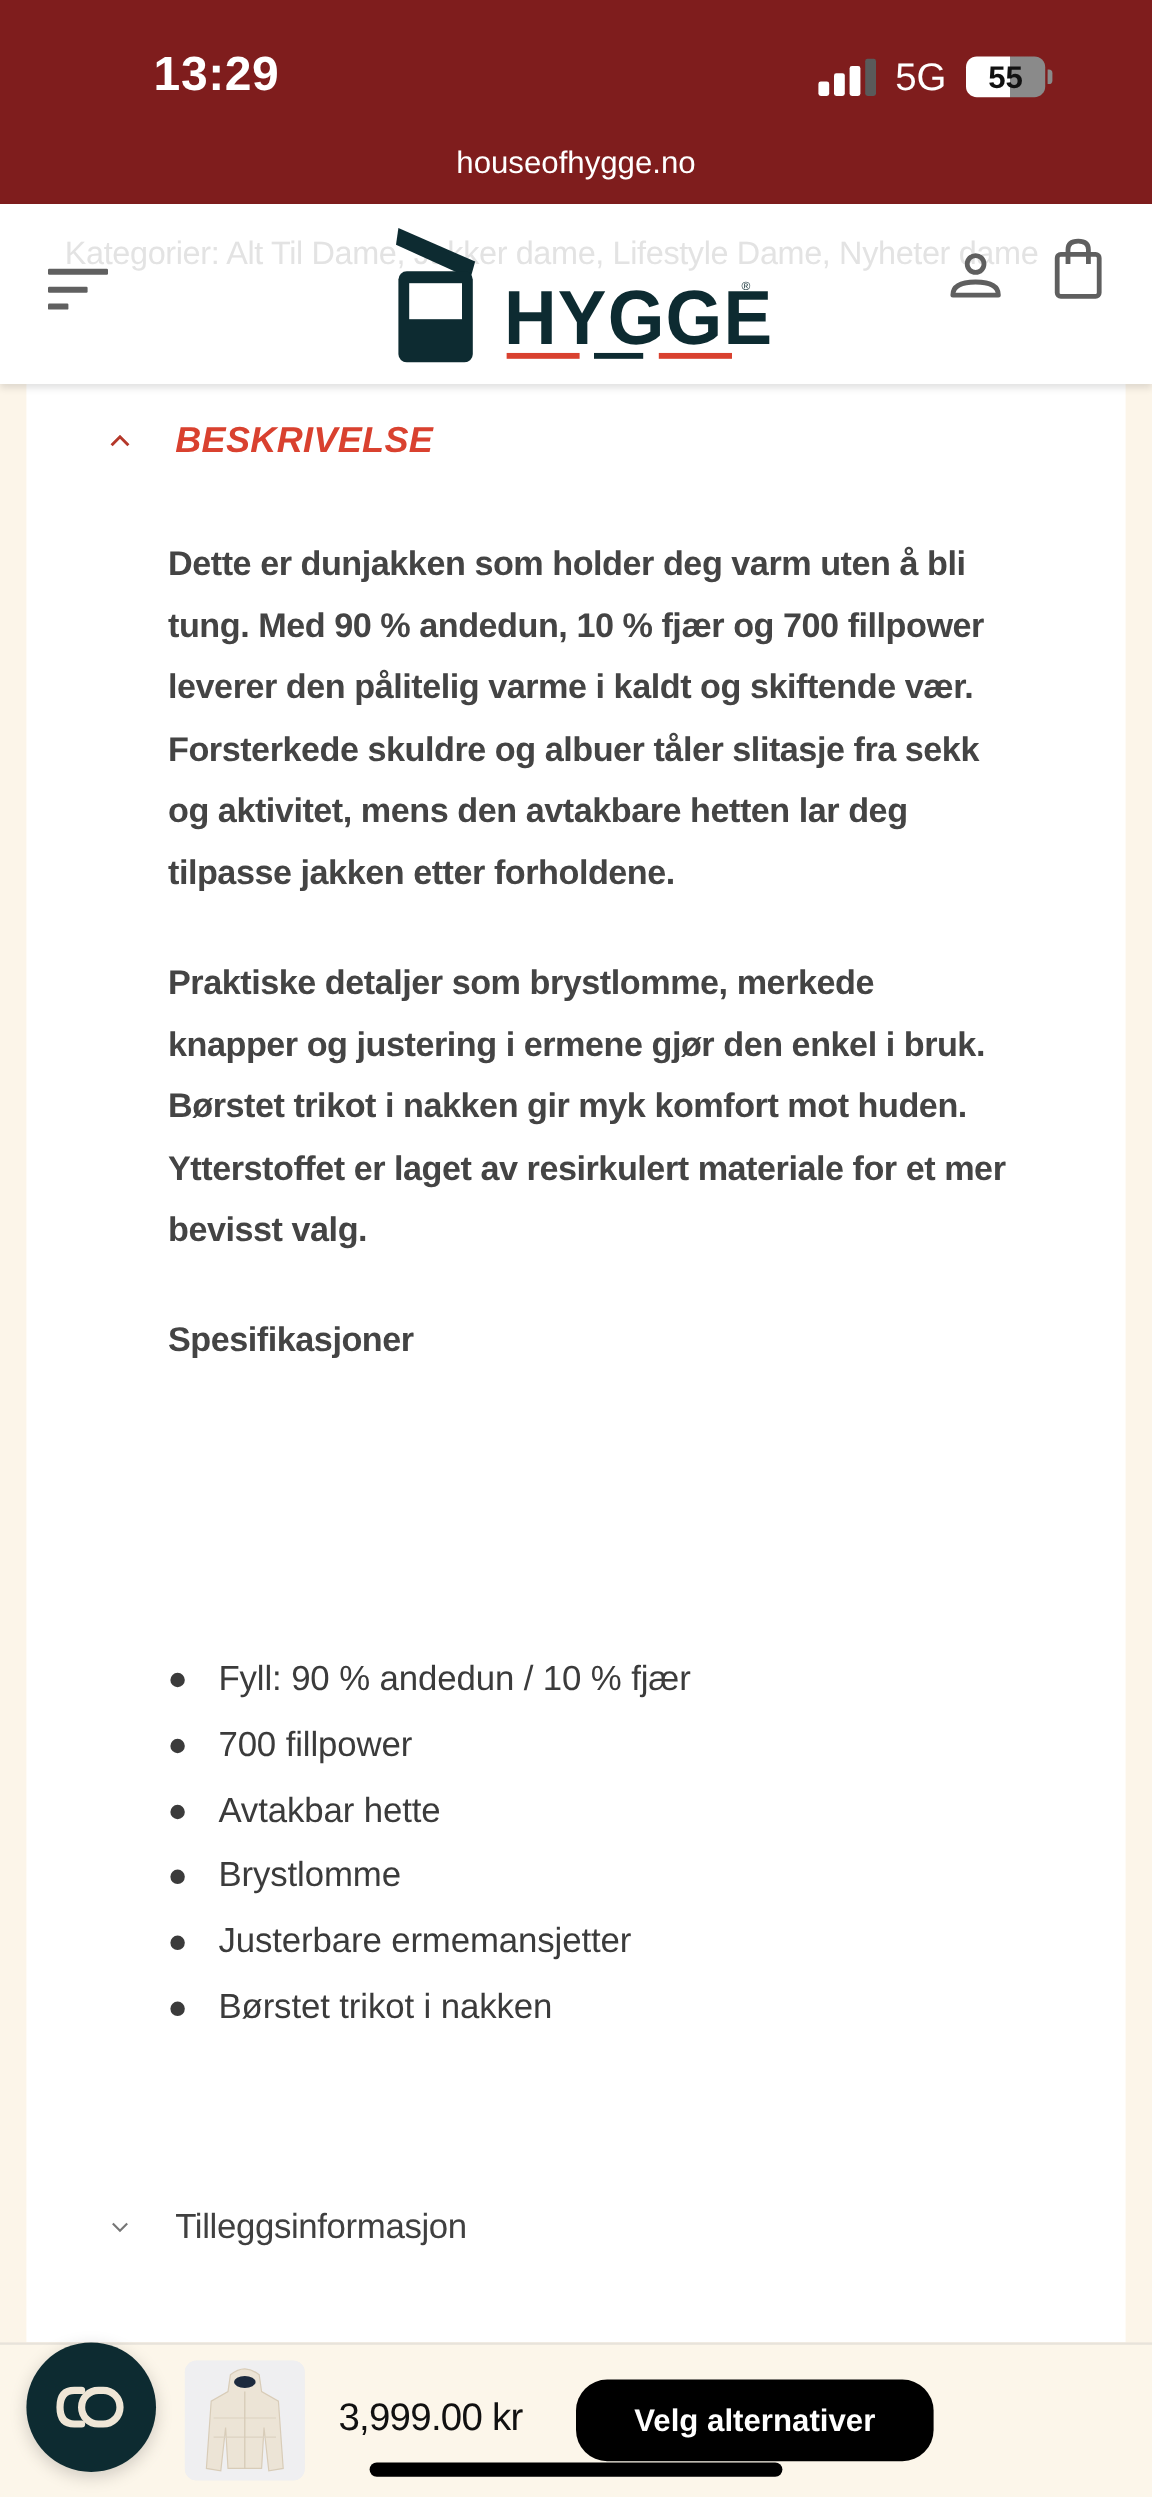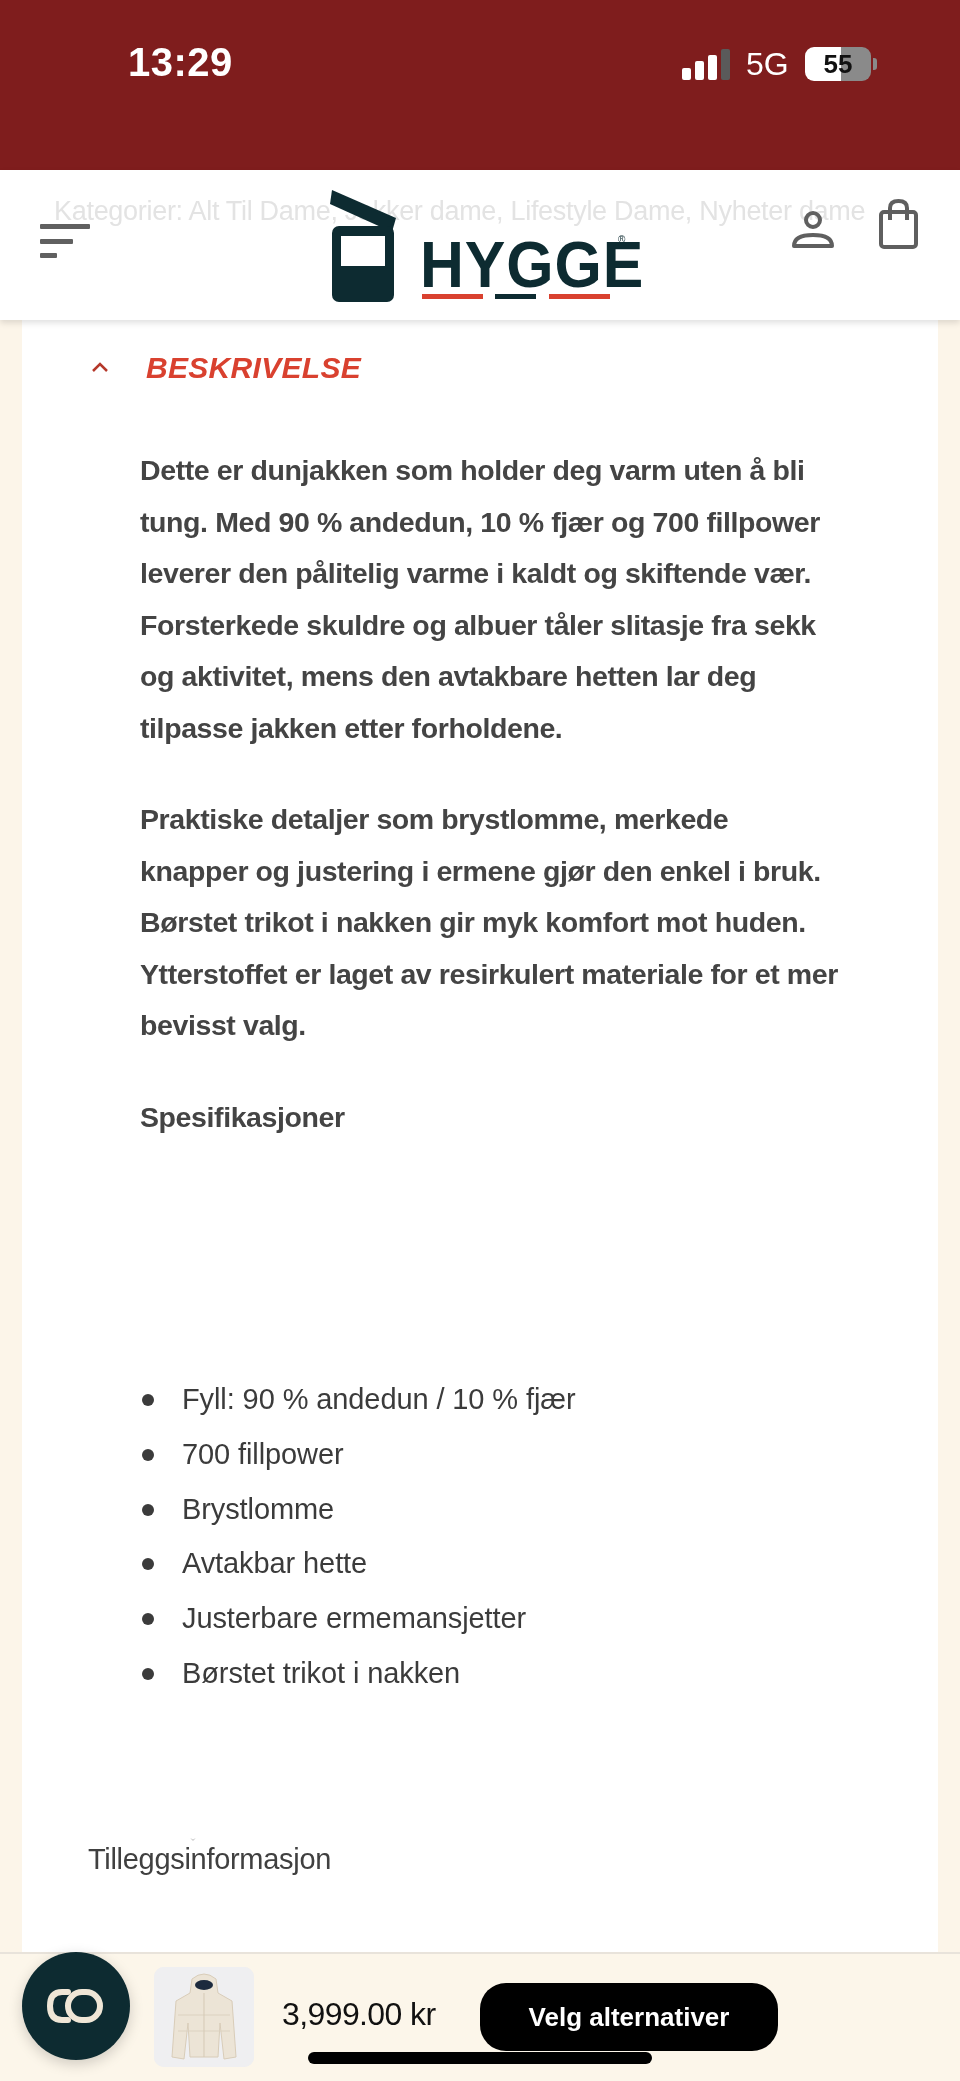--- a/index.html
+++ b/index.html
@@ -74,21 +74,21 @@
       position: absolute; left: 118px; top: 1052px; list-style: none;
     }
     .spec-list li {
       position: relative; padding-left: 42px; font-size: 29px; height: 54.8px; line-height: 54.8px;
       color: #3b3b3b; letter-spacing: -0.1px;
     }
     .spec-list li .dot {
       position: absolute; left: 2px; top: 22px; width: 12px; height: 12px; border-radius: 50%; background: #3b3b3b;
     }
     .acc2 {
-      position: absolute; left: 66px; top: 1516px; display: flex; align-items: center; height: 40px; cursor: pointer; flex-direction: column;
+      position: absolute; left: 66px; top: 1516px; display: flex; align-items: center; height: 40px; cursor: pointer;
     }
     .acc2-title { font-size: 29px; color: #404040; letter-spacing: -0.3px; }
 
     
     .bottombar {
       position: absolute; left: 0; top: 1952px; width: 960px; height: 129px;
       background: #fcf6ea; border-top: 2px solid #e8e3db;
     }
     .chat-btn {
       position: absolute; left: 22px; top: 1952px; width: 108px; height: 108px; border-radius: 50%;
@@ -115,20 +115,21 @@
   <div class="time">13:29</div>
   <div class="signal">
     <span style="left:0;height:12px;"></span>
     <span style="left:13px;height:19px;"></span>
     <span style="left:26px;height:25px;"></span>
     <span style="left:39px;height:31px;background:#5a5a5a;"></span>
   </div>
   <div class="net">5G</div>
   <div class="battery">55</div>
   <div class="battery-tip"></div>
+  <div class="url">houseofhygge.no</div>
 </div>
 
 <div class="header">
   <div class="crumbs">Kategorier: Alt Til Dame, Jakker dame, Lifestyle Dame, Nyheter dame</div>
 
   <div class="hamburger">
     <span style="top:0;width:50px;"></span>
     <span style="top:15px;width:33px;"></span>
     <span style="top:29px;width:17px;"></span>
   </div>
@@ -172,22 +173,22 @@
 
   <div class="body-text">
     <p>Dette er dunjakken som holder deg varm uten å bli tung. Med 90 % andedun, 10 % fjær og 700 fillpower leverer den pålitelig varme i kaldt og skiftende vær. Forsterkede skuldre og albuer tåler slitasje fra sekk og aktivitet, mens den avtakbare hetten lar deg tilpasse jakken etter forholdene.</p>
     <p>Praktiske detaljer som brystlomme, merkede knapper og justering i ermene gjør den enkel i bruk. Børstet trikot i nakken gir myk komfort mot huden. Ytterstoffet er laget av resirkulert materiale for et mer bevisst valg.</p>
     <p class="spec-title">Spesifikasjoner</p>
   </div>
 
   <ul class="spec-list">
     <li><span class="dot"></span><span>Fyll: 90 % andedun / 10 % fjær</span></li>
     <li><span class="dot"></span><span>700 fillpower</span></li>
+    <li><span class="dot"></span><span>Avtakbar hette</span></li>
     <li><span class="dot"></span><span>Brystlomme</span></li>
-    <li><span class="dot"></span><span>Avtakbar hette</span></li>
     <li><span class="dot"></span><span>Justerbare ermemansjetter</span></li>
     <li><span class="dot"></span><span>Børstet trikot i nakken</span></li>
   </ul>
 
   <div class="acc2">
     <svg class="acc-chev" viewBox="0 0 24 24">
       <polyline points="6,9 12,15 18,9" fill="none" stroke="#777" stroke-width="1.8"></polyline>
     </svg>
     <span class="acc2-title">Tilleggsinformasjon</span>
   </div>

